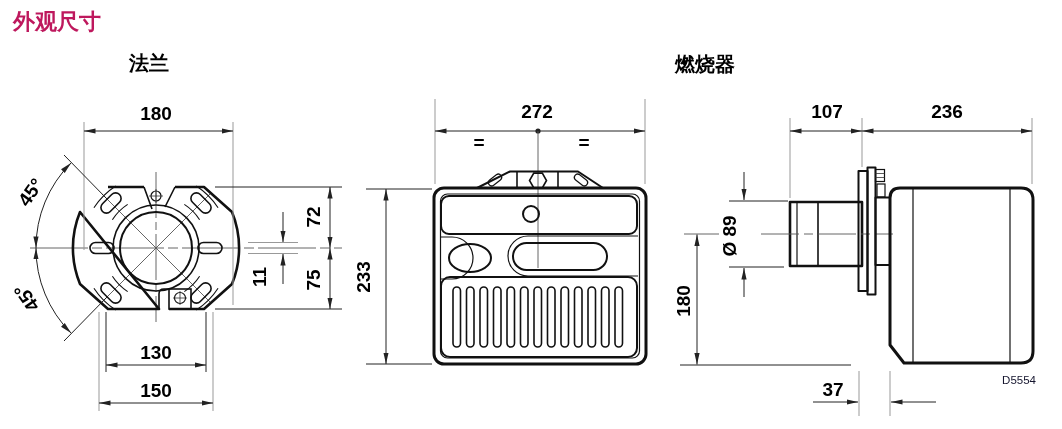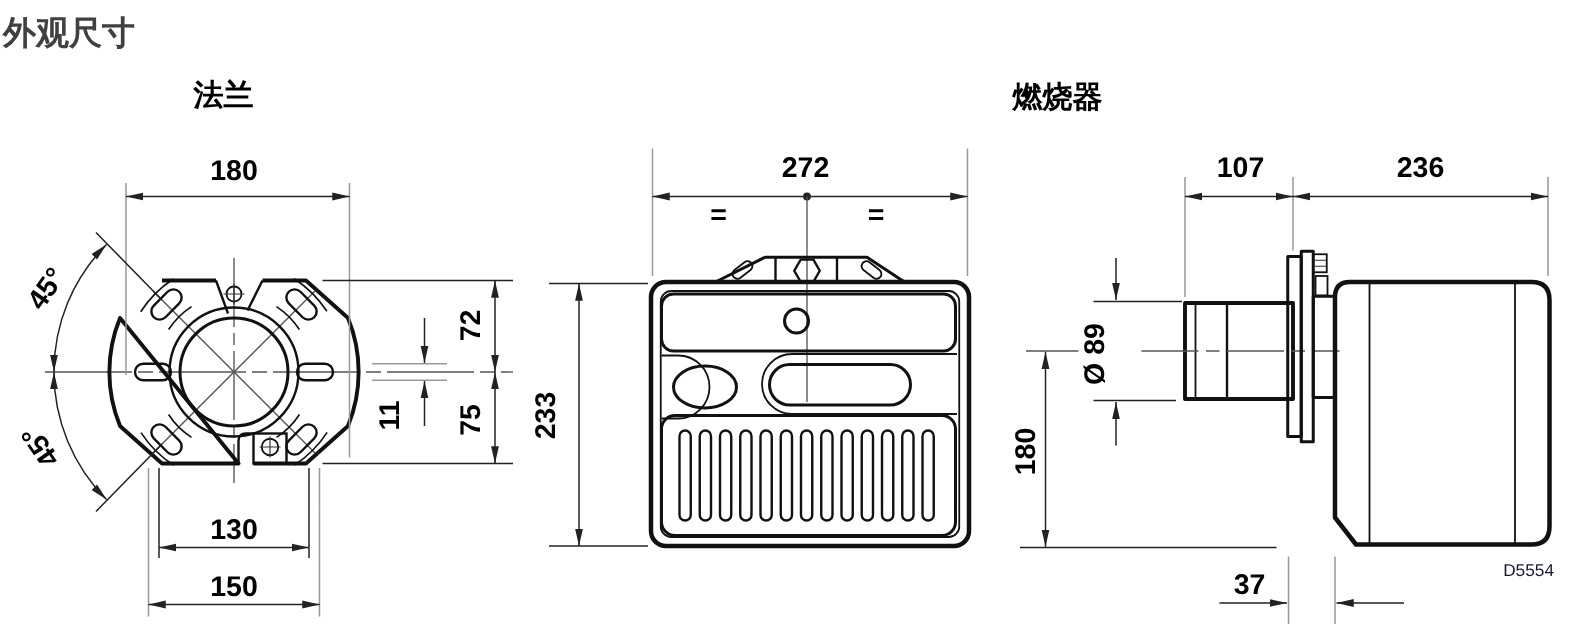--- a/index.html
+++ b/index.html
@@ -1,18 +1,18 @@
 <!DOCTYPE html>
 <html><head>
 <meta charset="utf-8">
 <style>
   html,body{margin:0;padding:0;background:#fff;}
   .stage{position:relative;width:1062px;height:429px;background:#fff;overflow:hidden;
          font-family:"Liberation Sans",sans-serif;}
-  .page-title{position:absolute;left:2px;top:7px;font:700 22px "Liberation Sans",sans-serif;color:#404040;}
+  .page-title{position:absolute;left:13px;top:7px;font:700 22px "Liberation Sans",sans-serif;color:#be185d;}
   svg{position:absolute;left:0;top:0;}
   
   .heavy{stroke:#111;stroke-width:3;fill:none;stroke-linejoin:round;stroke-linecap:round;}
   .o26{stroke:#111;stroke-width:2.6;fill:none;stroke-linejoin:round;}
   .o2{stroke:#111;stroke-width:2;fill:none;stroke-linejoin:round;}
   .o16{stroke:#111;stroke-width:1.6;fill:none;}
   .o12{stroke:#111;stroke-width:1.2;fill:none;}
   .dash{stroke:#111;stroke-width:1.1;fill:none;}
   
   .dim{stroke:#222;stroke-width:1;fill:none;}

